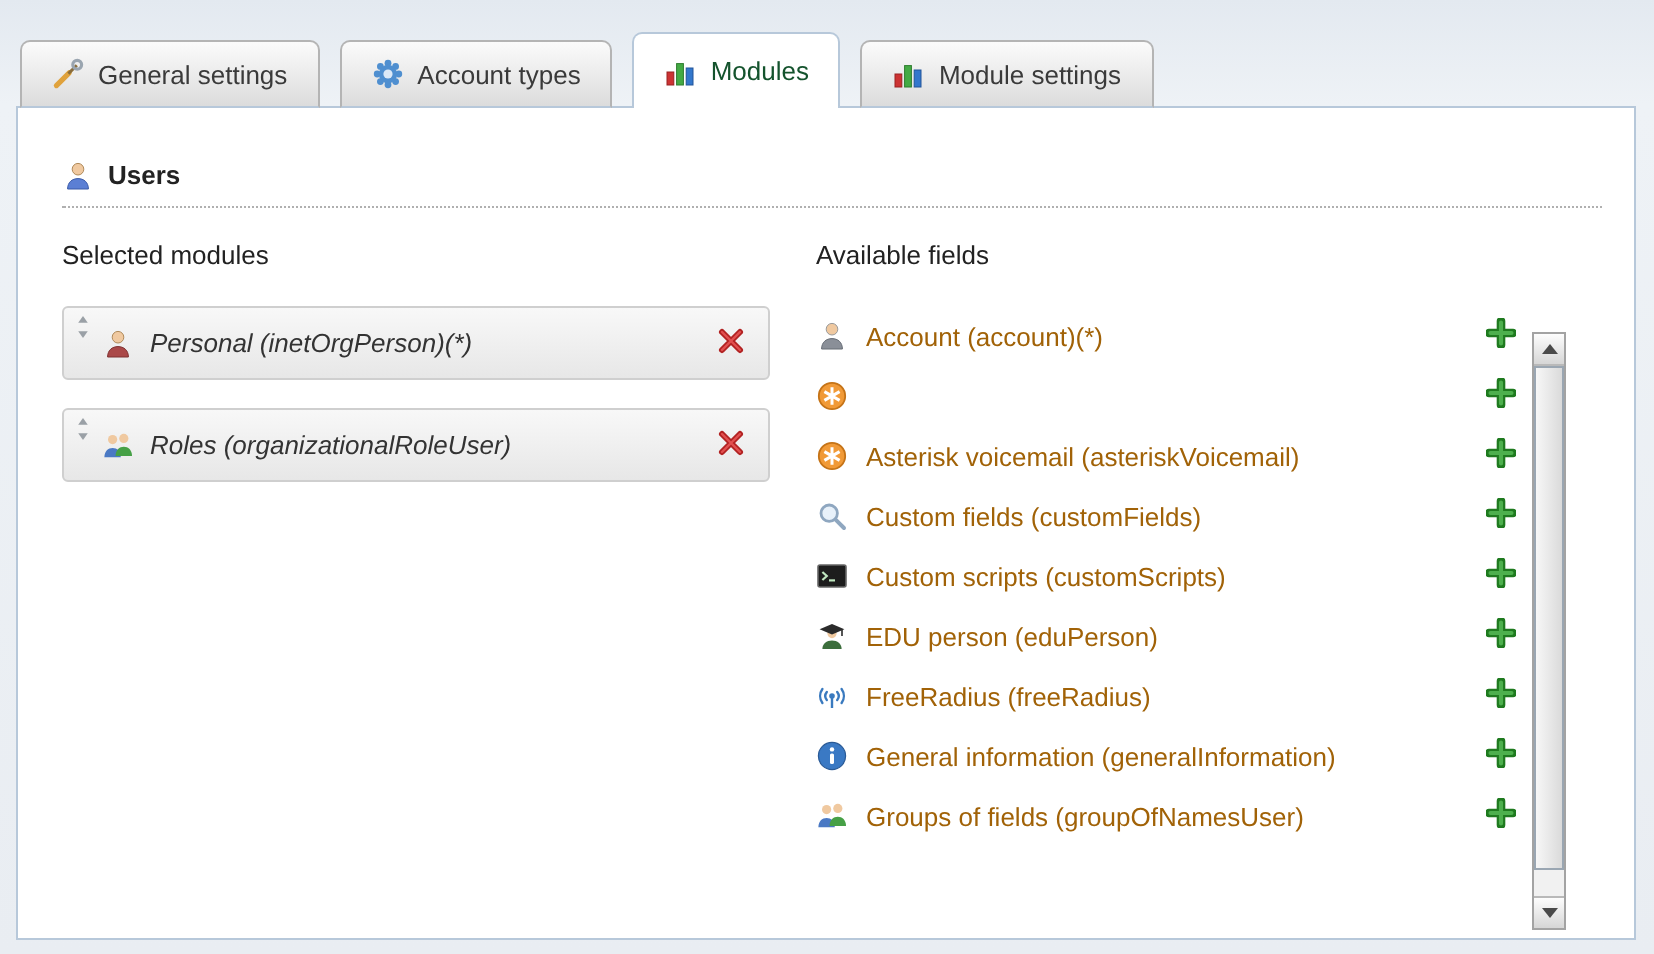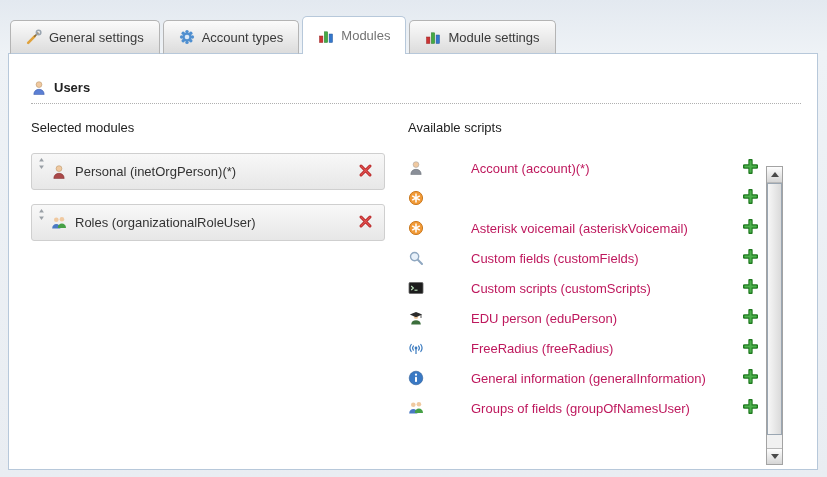--- a/index.html
+++ b/index.html
@@ -1,53 +1,53 @@
 <!DOCTYPE html>
 <html><head>
 <meta charset="utf-8">
 <style>
   html,body{margin:0;padding:0;}
   body{font-family:"Liberation Sans", sans-serif; font-size:13px; color:#222; background:#fff;}
   .page{position:relative; width:827px; height:477px; overflow:hidden;
         background:linear-gradient(180deg,#e3e9f0 0%,#eef2f6 52px,#e9edf2 100%);}
 
   
-  .tabbar{position:absolute; left:10px; top:16px; height:38px; display:flex; align-items:flex-end; gap:3px; z-index:3;}
+  .tabbar{position:absolute; left:10px; top:16px; height:38px; display:flex; align-items:flex-end; gap:10px; z-index:3;}
   .tab{box-sizing:border-box; height:34px; display:flex; align-items:center; gap:7px; padding:0 15px;
        background:linear-gradient(180deg,#fbfbfb 0%,#dcdcdc 100%);
        border:1px solid #b4b4b4; border-bottom:1px solid #b7c8da;
        border-radius:5px 5px 0 0; cursor:pointer; color:#3a3a3a; white-space:nowrap;}
-  .tab.active{height:38px; background:#fff; border:1px solid #b7c8da; border-bottom:none; color:#737373;}
+  .tab.active{height:38px; background:#fff; border:1px solid #b7c8da; border-bottom:none; color:#14532d;}
   .tab .icon{display:inline-flex; width:16px; height:16px;}
 
   
   .content{position:absolute; left:8px; right:9px; top:53px; bottom:7px;
            background:#fff; border:1px solid #b7c8da; z-index:1;}
   .section-head{display:flex; align-items:flex-start; gap:7px; margin:26px 16px 0 22px;
                 padding-bottom:7px; border-bottom:1px dotted #b0b0b0; font-weight:bold;}
   .section-head .icon{display:inline-flex; width:16px; height:16px;}
 
   .cols{display:flex; padding:16px 1px 0 22px;}
   .col-left{width:354px; margin-right:23px; flex:none;}
   .col-right{flex:1; padding-right:56px; min-width:0;}
   .col-title{margin:0 0 18px 0; color:#222;}
 
   
   .sel-item{box-sizing:border-box; height:37px; margin-bottom:14px; display:flex; align-items:center;
             padding:0 9px 0 4px; background:linear-gradient(180deg,#f8f8f8 0%,#e7e7e7 100%);
-            border:1px solid #cfcfcf; border-radius:3px;}
+            border:1px solid #cfcfcf; border-radius:3px;font-style:italic;}
   .sel-item .drag{align-self:flex-start; margin:3px 4px 0 0; cursor:grab; display:inline-flex;}
   .sel-item .icon{display:inline-flex; width:16px; height:16px; margin-right:8px;}
   .sel-item .lbl{color:#333;}
   .iconbtn{margin-left:auto; border:none; background:transparent; padding:2px; cursor:pointer; display:inline-flex;}
 
   
   .av-item{height:30px; display:flex; align-items:center;}
   .av-item .icon{display:inline-flex; width:16px; height:16px; margin-right:9px; flex:none;}
-  .av-item .lbl{color:#be185d; white-space:nowrap; overflow:hidden; text-overflow:ellipsis;margin-left:38px;}
+  .av-item .lbl{color:#a16207; white-space:nowrap; overflow:hidden; text-overflow:ellipsis;}
 
   
   .sb{position:absolute; top:112px; bottom:4px; right:34px; width:17px; box-sizing:border-box;
       background:#f1f1f1; border:1px solid #a3a3a3; display:flex; flex-direction:column; z-index:2;}
   .sb-btn{height:15px; flex:none; background:linear-gradient(180deg,#fdfdfd,#d6d6d6);
           border-bottom:1px solid #b9b9b9; display:flex; align-items:center; justify-content:center; cursor:pointer;}
   .sb-btn.bottom{border-bottom:none; border-top:1px solid #b9b9b9;}
   .tri-up{width:0;height:0;border-left:4px solid transparent;border-right:4px solid transparent;border-bottom:5px solid #4a4a4a;}
   .tri-down{width:0;height:0;border-left:4px solid transparent;border-right:4px solid transparent;border-top:5px solid #4a4a4a;}
   .sb-track{flex:1; position:relative;}
@@ -169,21 +169,21 @@
           <button class="iconbtn">
             <span><svg width="15" height="15" viewBox="0 0 16 16">
                   <path d="M3.2 3.2 12.8 12.8M12.8 3.2 3.2 12.8" stroke="#b22222" stroke-width="3.2" stroke-linecap="round"></path>
                   <path d="M3.2 3.2 12.8 12.8M12.8 3.2 3.2 12.8" stroke="#e25050" stroke-width="1.3" stroke-linecap="round"></path>
                 </svg></span>
           </button>
         </div>
       </div>
 
       <div class="col-right">
-        <div class="col-title">Available scripts</div>
+        <div class="col-title">Available fields</div>
 
         <div class="av-item">
           <span class="icon">
               <svg width="16" height="16" viewBox="0 0 16 16">
                 <circle cx="8" cy="4.6" r="2.9" fill="#f0c9a0" stroke="#9a9a9a" stroke-width="0.5"></circle>
                 <path d="M2.8 14.5c0-3.4 2.3-5.2 5.2-5.2s5.2 1.8 5.2 5.2z" fill="#8a8f98" stroke="#666c75" stroke-width="0.5"></path>
               </svg>
             </span>
           <span class="lbl">Account (account)(*)</span>
           <button class="iconbtn">

